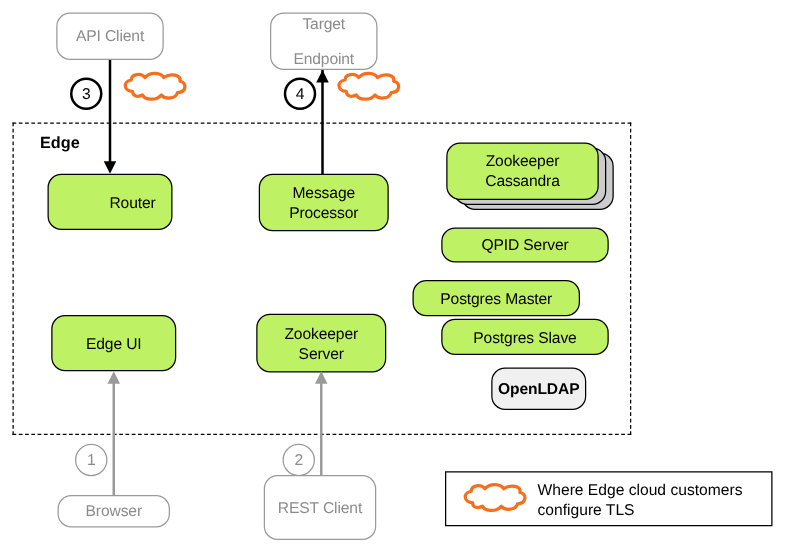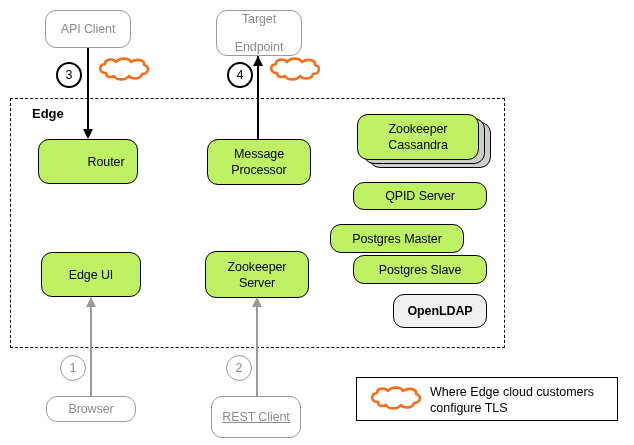--- a/index.html
+++ b/index.html
@@ -243,42 +243,42 @@
     <span class="lbl">QPID Server</span>
   </div>
 
   <div class="node filled" style="left:353px; top:255px; width:134px; height:29px;">
     <span class="lbl">Postgres Slave</span>
   </div>
   <div class="node filled" style="left:330px; top:224px; width:134px; height:29px;">
     <span class="lbl">Postgres Master</span>
   </div>
 
-  <div class="node light" style="left:393px; top:294px; width:94px; height:34px;">
+  <div class="node light" style="left:393px; top:294px; width:76px; height:34px;">
     <span class="lbl">OpenLDAP</span>
   </div>
 
   <div class="conn grey" style="left:90px; top:305px; width:2px; height:93px;"></div>
   <div class="arrowhead up grey" style="left:85.5px; top:297px;"></div>
 
   <div class="conn grey" style="left:256px; top:305px; width:2px; height:93px;"></div>
   <div class="arrowhead up grey" style="left:251.5px; top:297px;"></div>
 
   <div class="step soft" style="left:60px; top:355px;">
     <span>1</span>
   </div>
   <div class="step soft" style="left:226px; top:355px;">
     <span>2</span>
   </div>
 
   <div class="node ghost" style="left:46px; top:396px; width:90px; height:26px;">
     <span class="lbl">Browser</span>
   </div>
 
-  <div class="node ghost" style="left:211px; top:396px; width:90px; height:42px;text-decoration:underline;">
+  <div class="node ghost" style="left:211px; top:380px; width:90px; height:52px;">
     <span class="lbl">REST Client</span>
   </div>
 
   <div id="key-label" style="left:357px; top:358px;">Key</div>
 
   <div id="key-box" style="left:356px; top:377px; width:262px; height:44px;"></div>
 
   <div class="cloud" style="left:369px; top:386px;">
     <svg width="54" height="26" viewBox="0 0 54 26" aria-hidden="true">
       <path d="M9 16

